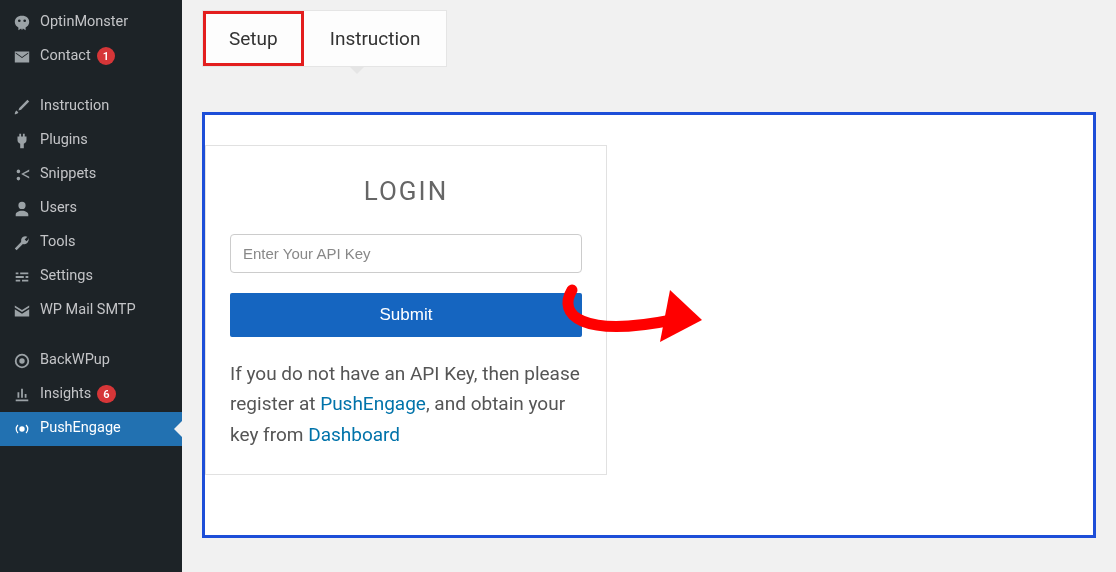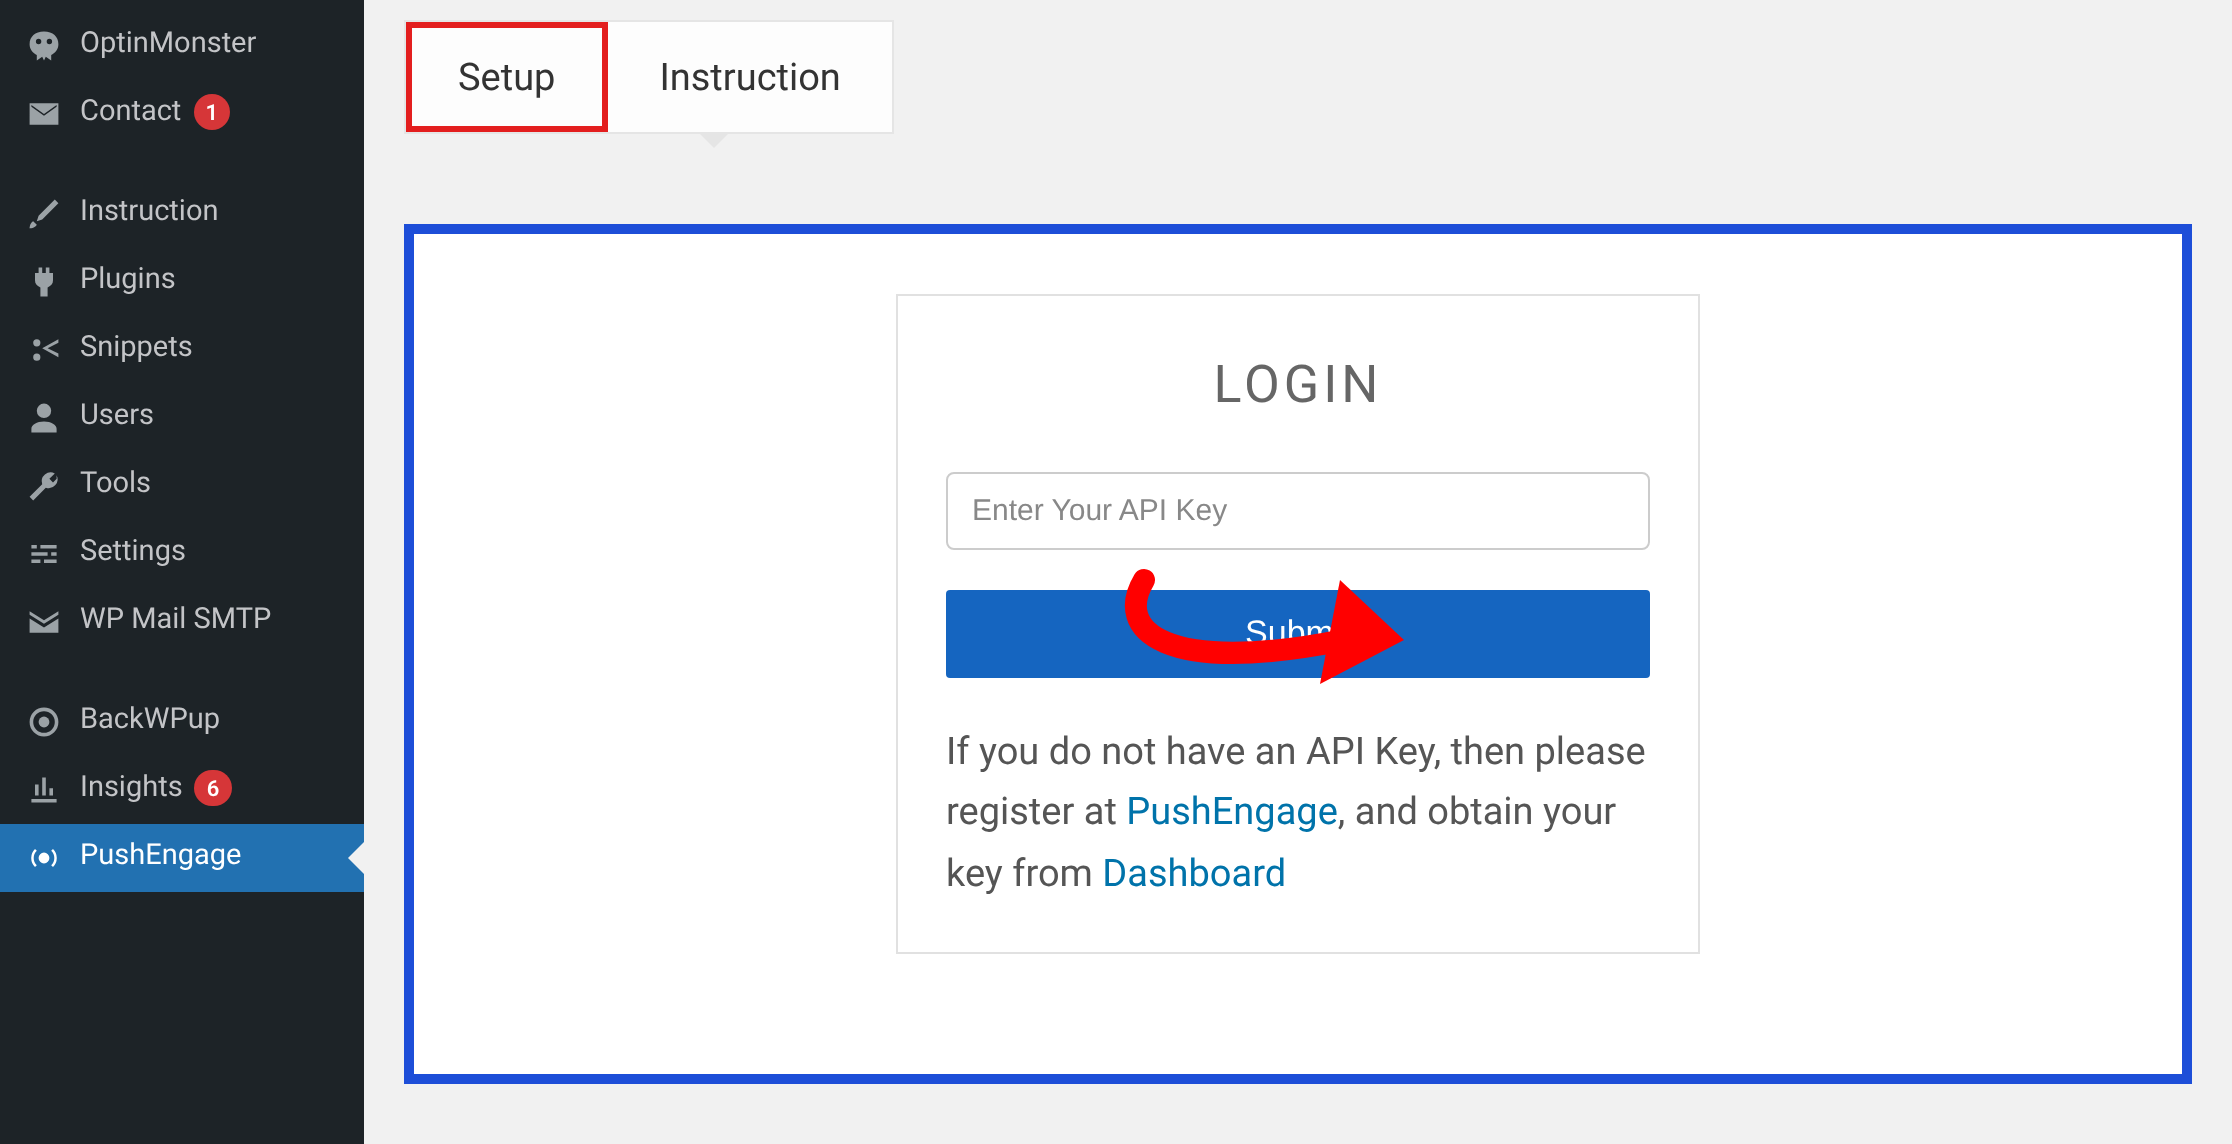--- a/index.html
+++ b/index.html
@@ -125,24 +125,23 @@
       bottom: -8px;
       width: 0;
       height: 0;
       border: 8px solid transparent;
       border-top-color: #e5e5e5;
       border-bottom: none;
     }
     .card-wrap {
       margin-top: 45px;
       background: #fff;
-      border: 5px solid #1d4ed8;
+      border: 3px solid #1d4ed8;
       padding: 30px 0 60px 0;
       display: flex;
-      justify-content: center;
     }
     .login-card {
       width: 402px;
       border: 1px solid #e1e1e1;
       padding: 30px 24px 24px 24px;
       background: #fff;
     }
     .login-title {
       text-align: center;
       font-size: 26px;

